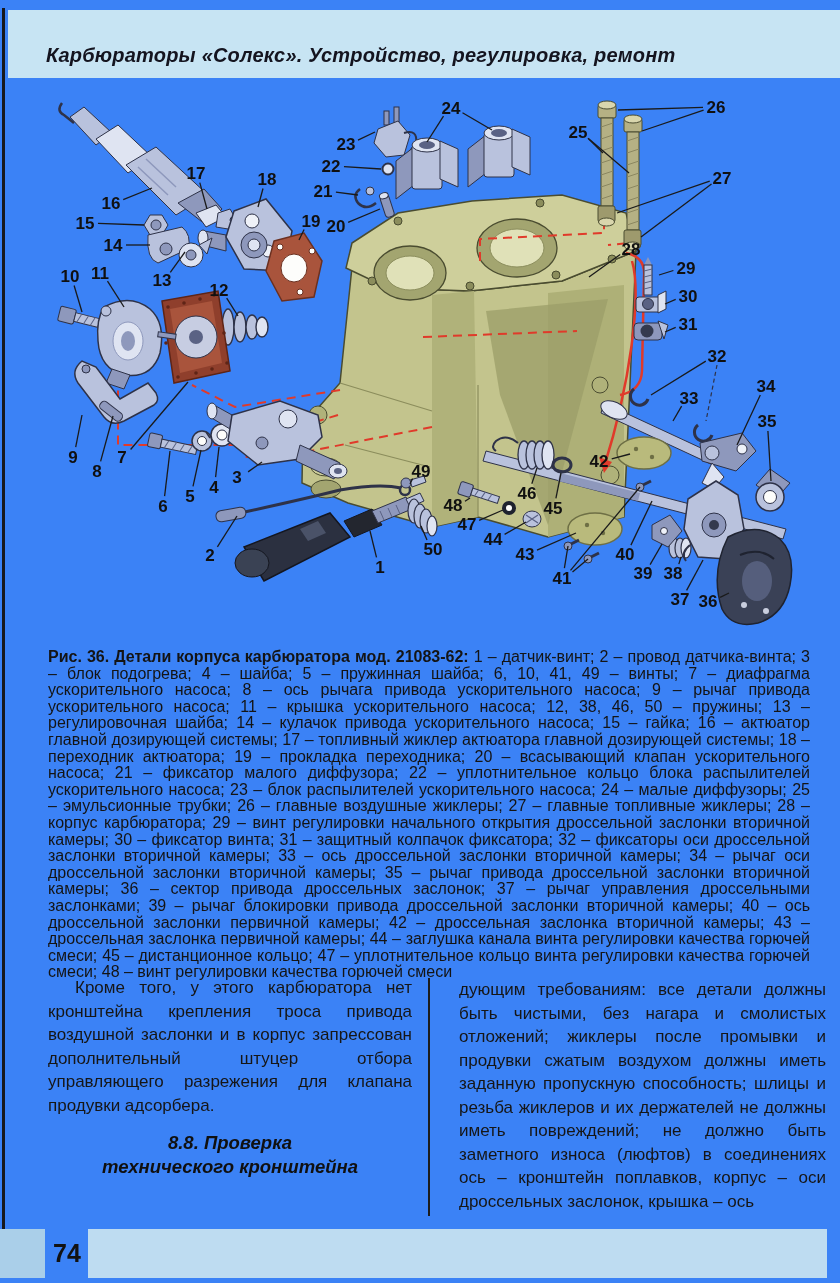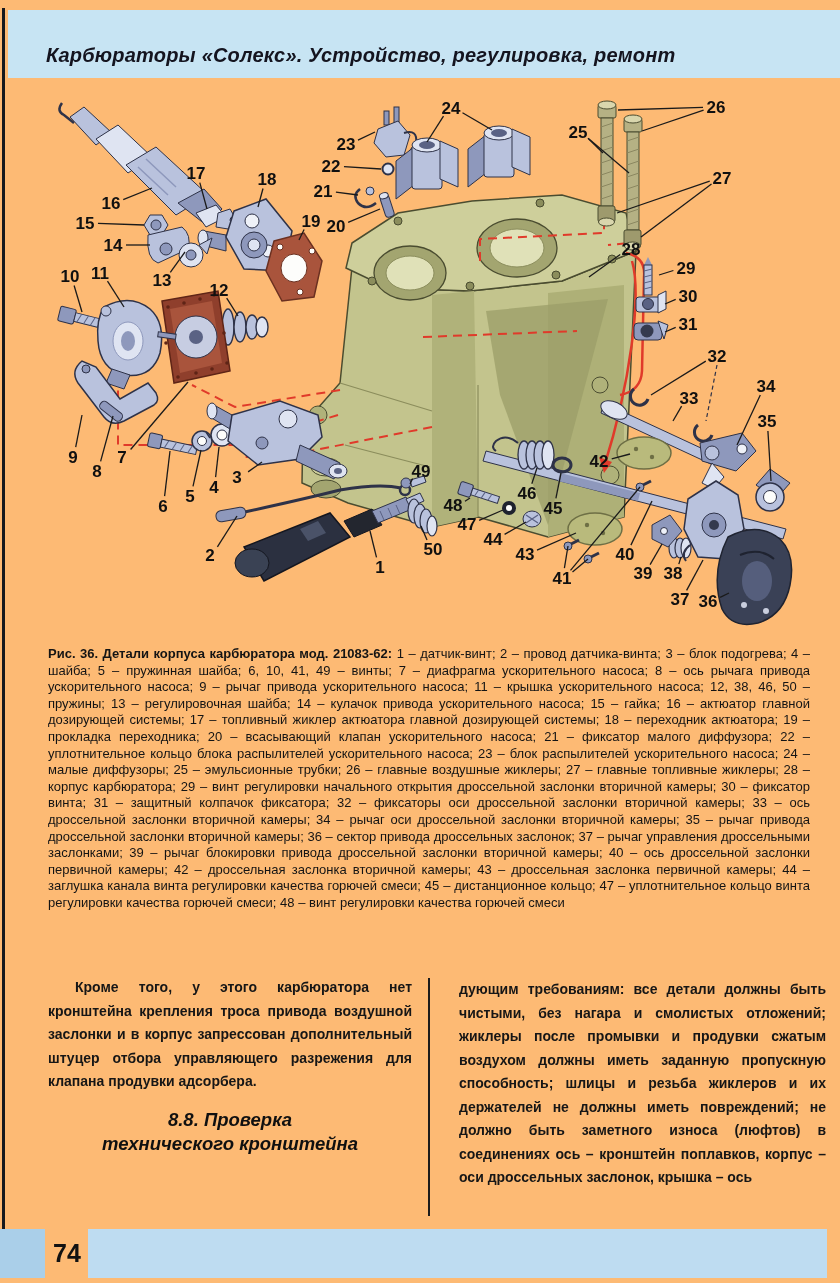--- a/index.html
+++ b/index.html
@@ -1,37 +1,37 @@
 <!DOCTYPE html>
 <html><head>
 <meta charset="utf-8">
 <style>
   html,body{margin:0;padding:0;background:#9a9a9a;}
-  .page{position:relative;width:840px;height:1283px;background:#fdba74;overflow:hidden;
+  .page{position:relative;width:840px;height:1283px;background:#3b82f6;overflow:hidden;
         font-family:"Liberation Sans",sans-serif;color:#161616;}
   .spine-line{position:absolute;left:2px;top:8px;width:3px;height:1222px;background:#17181c;}
   
   .topbar{position:absolute;left:8px;top:10px;width:832px;height:68px;background:#c7e4f3;}
   .topbar-title{position:absolute;left:38px;top:34px;font-size:20px;font-weight:bold;
         font-style:italic;color:#14141f;letter-spacing:.2px;}
   
   .diagram{position:absolute;left:0;top:85px;width:840px;height:542px;}
   .callout-num{font-family:"Liberation Sans",sans-serif;font-size:17px;font-weight:bold;
         fill:#101010;text-anchor:middle;dominant-baseline:central;}
   .leader{stroke:#1a1a1a;stroke-width:1.3;}
   
-  .caption{position:absolute;left:48px;top:633px;width:762px;font-size:13px;line-height:16.6px;
+  .caption{position:absolute;left:48px;top:633px;width:762px;font-size:16px;line-height:16.6px;
         text-align:justify;color:#141414;}
   .caption b{font-weight:bold;}
   
   .columns{position:absolute;left:48px;top:976px;width:762px;height:248px;}
   .col-left{position:absolute;left:0;top:0;width:364px;}
   .col-right{position:absolute;left:411px;top:2px;width:367px;}
   .col-divider{position:absolute;left:380px;top:2px;width:2px;height:238px;background:#1c1c1c;}
-  .body-para{margin:0;font-size:14px;line-height:23.5px;text-align:justify;font-weight:bold;}
+  .body-para{margin:0;font-size:17px;line-height:23.5px;text-align:justify;}
   .indent{text-indent:27px;}
   .section-heading{margin:14px 0 8px 0;text-align:center;font-size:18.5px;font-weight:bold;
         font-style:italic;line-height:24px;color:#101010;}
   
   .footer-corner{position:absolute;left:0;top:1229px;width:45px;height:49px;background:#aacfe9;}
   .footer-bar{position:absolute;left:88px;top:1229px;width:739px;height:49px;background:#bedcf1;}
   .page-number{position:absolute;left:48px;top:1239px;width:38px;text-align:center;
         font-size:25px;font-weight:bold;color:#121212;}
 </style>
 </head>

